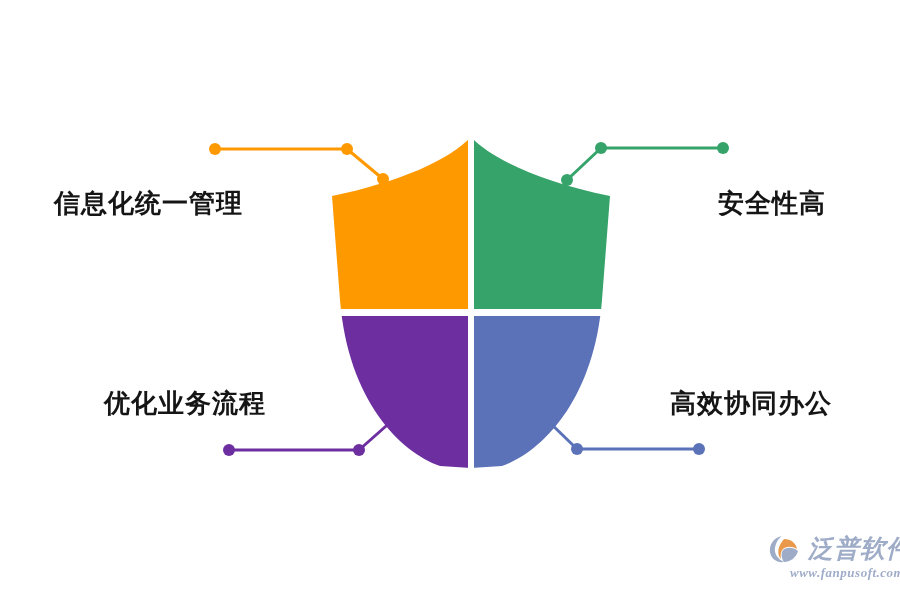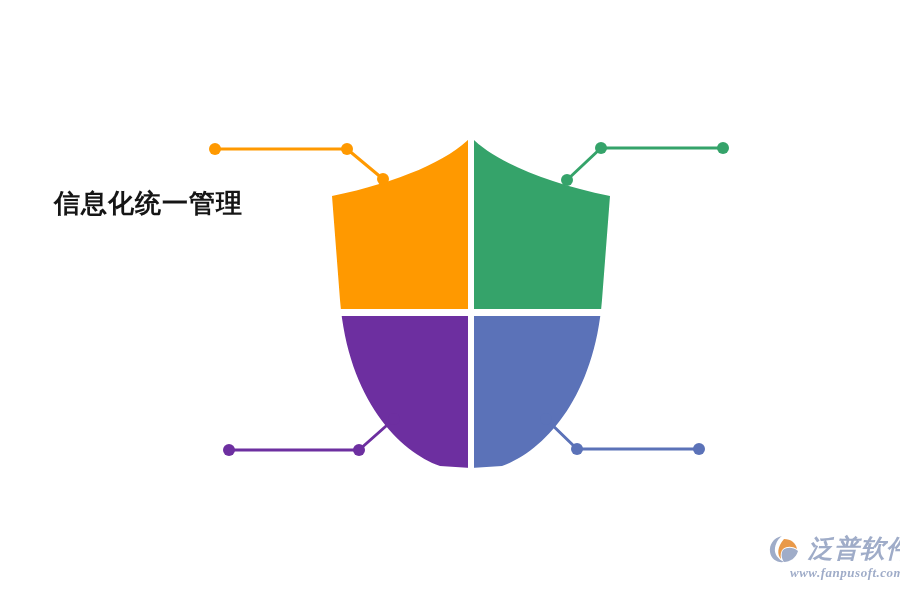--- a/index.html
+++ b/index.html
@@ -147,22 +147,25 @@
     <g>
       <polyline points="699,449 577,449 546,419" fill="none" stroke="#5B72B8" stroke-width="3" stroke-linecap="round" stroke-linejoin="round"></polyline>
       <circle cx="699" cy="449" r="6" fill="#5B72B8"></circle>
       <circle cx="577" cy="449" r="6" fill="#5B72B8"></circle>
       <circle cx="546" cy="419" r="6" fill="#5B72B8"></circle>
     </g>
   </svg>
 
   <div class="label" id="label-top-left">信息化统一管理</div>
 
+  <div class="label" id="label-top-right">安全性高</div>
 
+  <div class="label" id="label-bottom-left">优化业务流程</div>
 
+  <div class="label" id="label-bottom-right">高效协同办公</div>
 
   <div id="watermark">
     <svg id="watermark-mark" viewBox="0 0 36 30">
       <path d="M14,2 C5,4 1,11 2,18 C3,25 9,29 16,28 C10,25 6,20 7,14 C8,8 11,4 14,2 Z" fill="#97a5c4"></path>
       <path d="M16,5 C23,5 28,9 29,15 C24,12 19,12 15,15 C13,17 12,21 13,25 C9,21 9,13 16,5 Z" fill="#e8913a"></path>
       <path d="M15,16 C19,13 25,13 30,17 C28,24 22,28 16,28 C13,24 13,19 15,16 Z" fill="#97a5c4"></path>
     </svg>
     <div id="watermark-brand">泛普软件</div>
     <div id="watermark-url">www.fanpusoft.com</div>
   </div>

